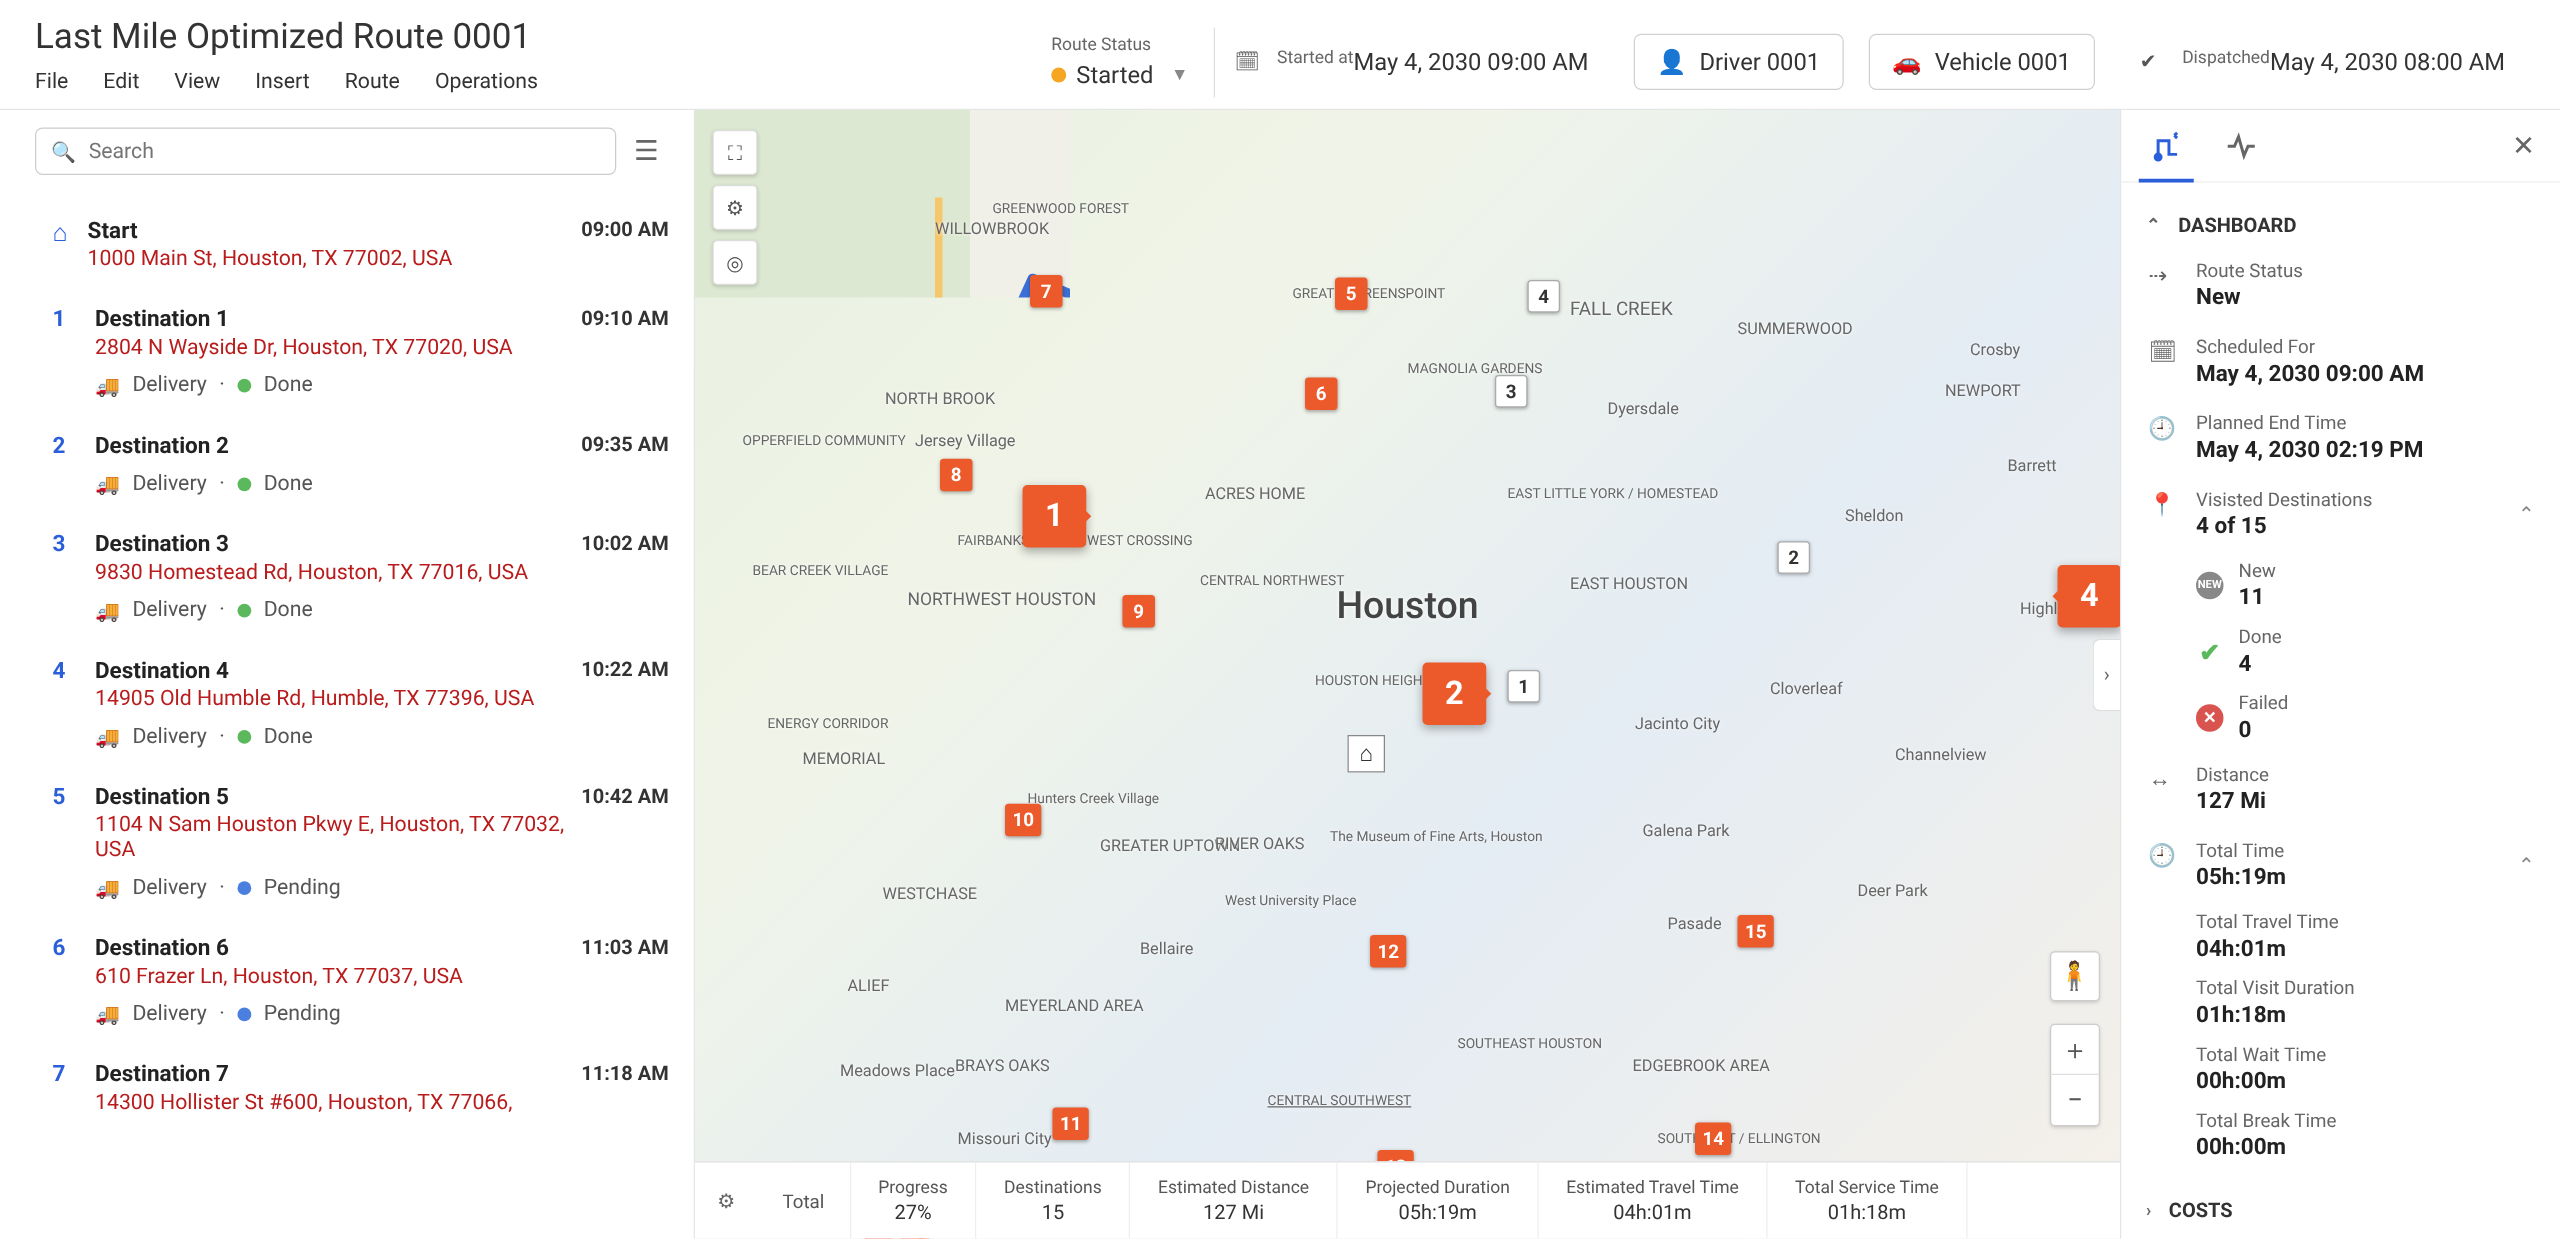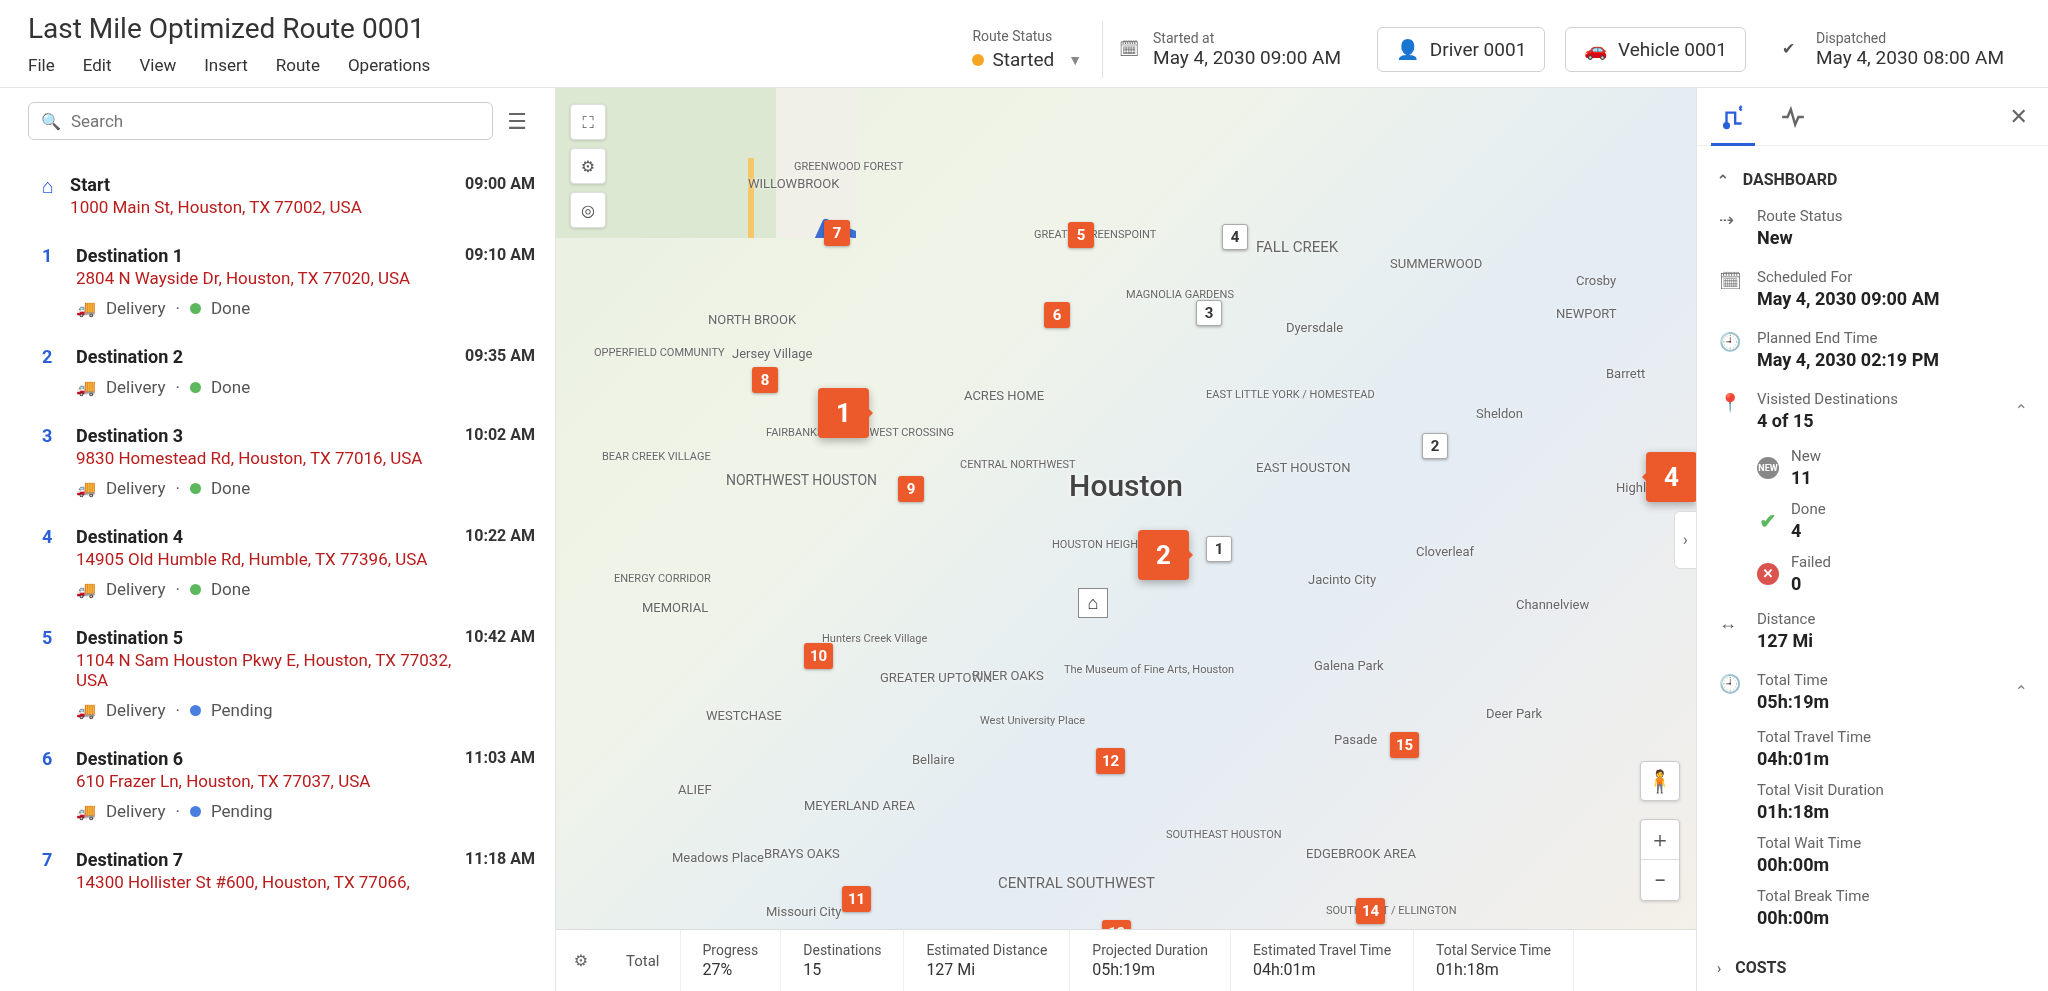--- a/index.html
+++ b/index.html
@@ -12,21 +12,21 @@
 .menu-row { display: flex; gap: 28px; font-size: 17px; color: #333; }
 .menu-row span { cursor: pointer; }
 .topbar-right { display: flex; align-items: center; gap: 20px; height: 100%; }
 .status-block { display: flex; flex-direction: column; gap: 4px; }
 .status-label { font-size: 14px; color: #666; }
 .status-value { font-size: 19px; color: #333; display: flex; align-items: center; gap: 8px; }
 .status-dot { width: 12px; height: 12px; border-radius: 50%; background: #f5a623; display: inline-block; }
 .chev-down { font-size: 14px; color: #888; margin-left: 6px; }
 .info-block { display: flex; align-items: center; gap: 12px; padding: 0 16px; border-left: 1px solid #e0e0e0; height: 56px; }
 .info-block svg, .info-block .ico { width: 22px; height: 22px; fill: #555; color: #555; }
-.info-text { display: flex; flex-direction: column; }
+.info-text { display: flex; flex-direction: row; }
 .info-label { font-size: 14px; color: #666; }
 .info-value { font-size: 19px; color: #333; }
 .pill { border: 1px solid #d0d0d0; border-radius: 6px; padding: 10px 18px; display: flex; align-items: center; gap: 10px; font-size: 19px; color: #333; cursor: pointer; }
 
 
 .main { display: flex; height: calc(100% - 88px); }
 
 
 .sidebar { width: 556px; border-right: 1px solid #e5e5e5; display: flex; flex-direction: column; overflow: hidden; position: relative; }
 .sidebar-top { display: flex; align-items: center; gap: 14px; padding: 14px 28px; }
@@ -56,21 +56,21 @@
 .map-bg { position: absolute; inset: 0; }
 .route-line { stroke: #3b6fd6; stroke-width: 8; fill: none; stroke-linecap: round; stroke-linejoin: round; }
 .map-ctrl { position: absolute; left: 14px; background: #fff; width: 36px; height: 36px; border: 1px solid #ddd; border-radius: 4px; display: flex; align-items: center; justify-content: center; color: #555; cursor: pointer; box-shadow: 0 1px 3px rgba(0,0,0,0.15); }
 .home-marker { position: absolute; width: 30px; height: 30px; background: #fff; border: 1px solid #888; display: flex; align-items: center; justify-content: center; font-size: 18px; color: #333; }
 .stop-marker { position: absolute; min-width: 26px; height: 26px; background: #ec5a2b; color: #fff; font-size: 15px; font-weight: 700; display: flex; align-items: center; justify-content: center; border-radius: 3px; padding: 0 6px; box-shadow: 0 1px 3px rgba(0,0,0,0.3); }
 .stop-marker.white { background: #fff; color: #333; border: 1px solid #aaa; }
 .callout { position: absolute; background: #ec5a2b; color: #fff; font-size: 26px; font-weight: 700; padding: 10px 18px; border-radius: 4px; box-shadow: 0 3px 8px rgba(0,0,0,0.3); display: flex; align-items: center; }
 .callout::after { content: ''; position: absolute; right: -16px; top: 50%; transform: translateY(-50%); border: 12px solid transparent; border-left-color: #ec5a2b; }
 .callout.rev::after { right: auto; left: -16px; border-left-color: transparent; border-right-color: #ec5a2b; }
 .map-bottom { position: absolute; bottom: 0; left: 0; right: 0; height: 62px; background: #fff; border-top: 1px solid #ddd; display: flex; align-items: stretch; }
-.mb-cell { padding: 8px 22px; border-right: 1px solid #eee; display: flex; flex-direction: column; justify-content: center; }
+.mb-cell { padding: 8px 22px; border-right: 1px solid #eee; display: flex; flex-direction: column; justify-content: center; align-items: center; }
 .mb-label { font-size: 14px; color: #555; }
 .mb-value { font-size: 16px; color: #333; margin-top: 2px; }
 .mb-gear { width: 50px; display: flex; align-items: center; justify-content: center; color: #666; cursor: pointer; }
 .mb-total { display: flex; align-items: center; padding: 0 20px; font-size: 15px; color: #555; border-right: 1px solid #eee; }
 .zoom-ctrl { position: absolute; right: 16px; bottom: 90px; width: 40px; background: #fff; border: 1px solid #ccc; border-radius: 4px; overflow: hidden; box-shadow: 0 1px 3px rgba(0,0,0,0.15); }
 .zoom-btn { height: 40px; display: flex; align-items: center; justify-content: center; font-size: 22px; color: #555; cursor: pointer; }
 .zoom-btn:first-child { border-bottom: 1px solid #ddd; }
 .pegman { position: absolute; right: 16px; bottom: 190px; width: 40px; height: 40px; background: #fff; border: 1px solid #ccc; border-radius: 4px; display: flex; align-items: center; justify-content: center; font-size: 22px; box-shadow: 0 1px 3px rgba(0,0,0,0.15); }
 .city-label { position: absolute; font-size: 15px; color: #666; text-shadow: 0 0 3px #fff; }
 .houston-label { position: absolute; left: 50%; top: 44%; transform: translate(-50%,-50%); font-size: 30px; font-weight: 500; color: #444; text-shadow: 0 0 4px #fff; }
@@ -370,21 +370,21 @@
         <div class="city-label" style="left: 248px; top: 710px; font-size: 13px;">MEYERLAND AREA</div>
         <div class="city-label" style="left: 208px; top: 758px; font-size: 13px;">BRAYS OAKS</div>
         <div class="city-label" style="left: 116px; top: 762px; font-size: 13px;">Meadows Place</div>
         <div class="city-label" style="left: 610px; top: 740px; font-size: 11px;">SOUTHEAST HOUSTON</div>
         <div class="city-label" style="left: 750px; top: 758px; font-size: 13px;">EDGEBROOK AREA</div>
         <div class="city-label" style="left: 930px; top: 618px; font-size: 13px;">Deer Park</div>
         <div class="city-label" style="left: 778px; top: 644px; font-size: 13px;">Pasade</div>
         <div class="city-label" style="left: 210px; top: 816px; font-size: 13px;">Missouri City</div>
         <div class="city-label" style="left: 156px; top: 850px; font-size: 13px;">Fifth Street</div>
         <div class="city-label" style="left: 352px; top: 860px; font-size: 11px;">FORT BEND HOUSTON</div>
-        <div class="city-label" style="left: 442px; top: 786px; font-size: 15px;">CENTRAL SOUTHWEST</div>
+        <div class="city-label" style="left: 458px; top: 786px; font-size: 11px; text-decoration: underline;">CENTRAL SOUTHWEST</div>
         <div class="city-label" style="left: 770px; top: 816px; font-size: 11px;">SOUTH BELT / ELLINGTON</div>
         <div class="city-label" style="left: 610px; top: 880px; font-size: 11px;">Brookside Village</div>
         <div class="city-label" style="left: 970px; top: 902px; font-size: 11px;">Space Center Houst</div>
         <div class="city-label" style="left: 884px; top: 888px; font-size: 13px;">BAY KNOLL</div>
       </div>
 
     <div class="houston-label">Houston</div>
 
     <div class="map-ctrl" style="top:16px;">⛶</div>
     <div class="map-ctrl" style="top:60px;">⚙</div>

